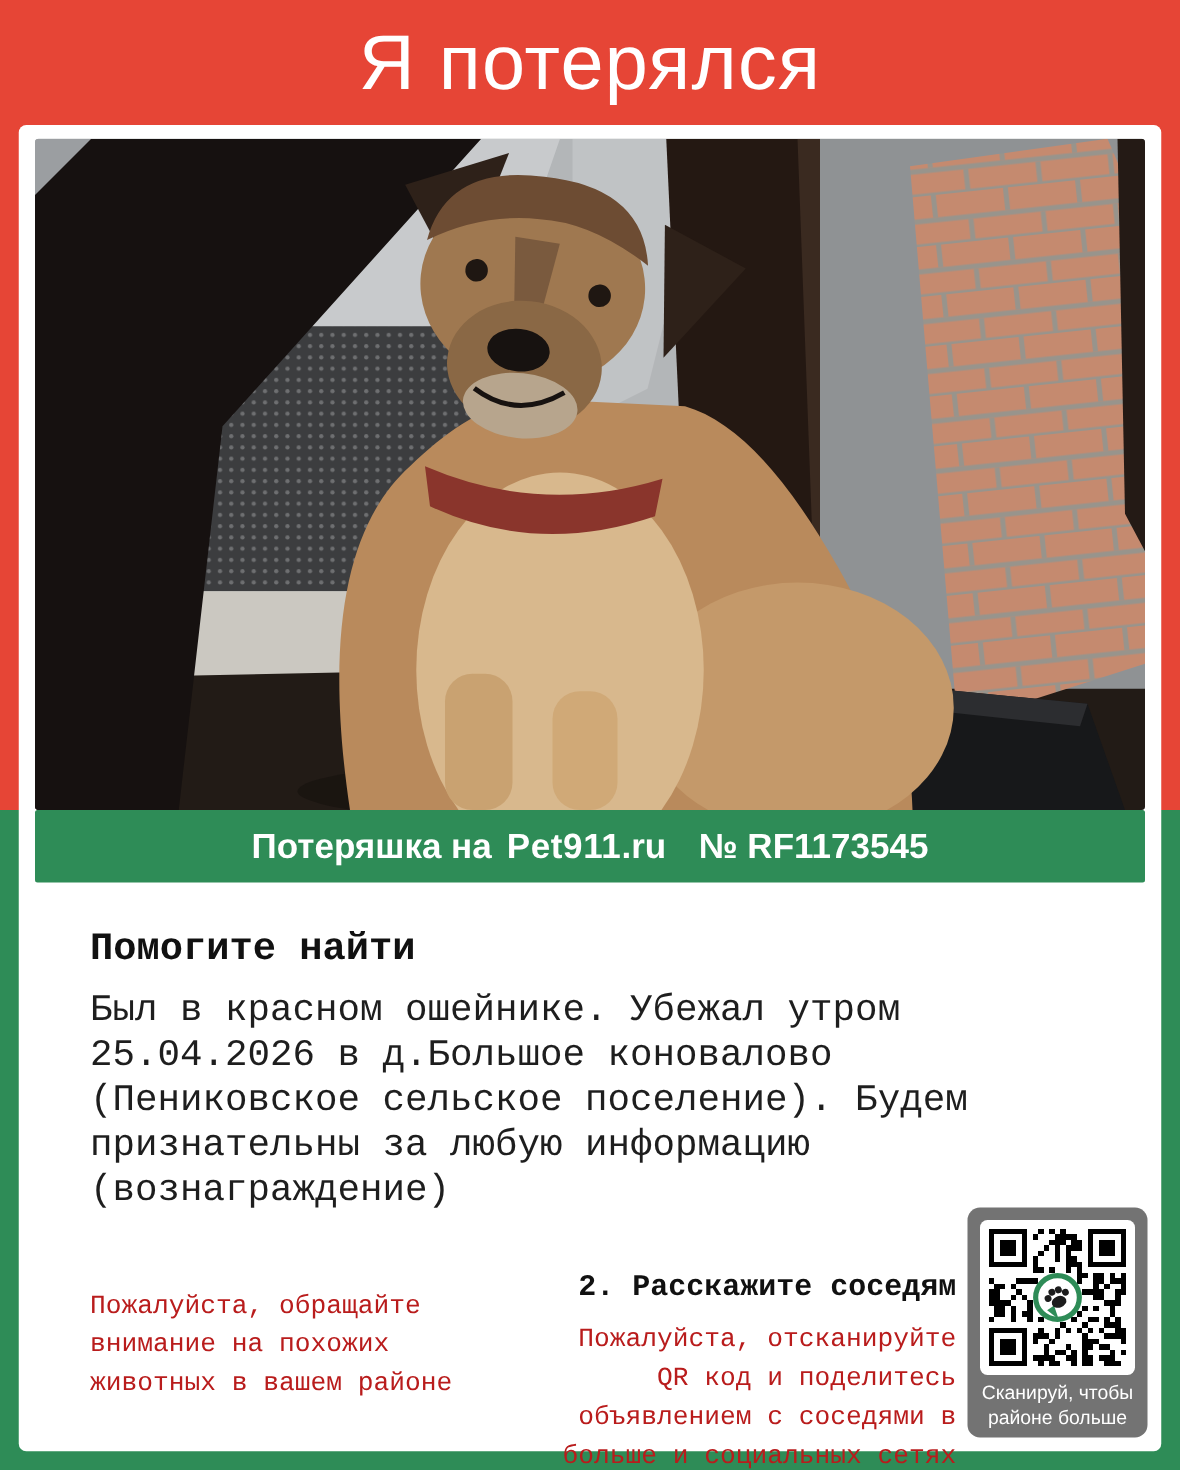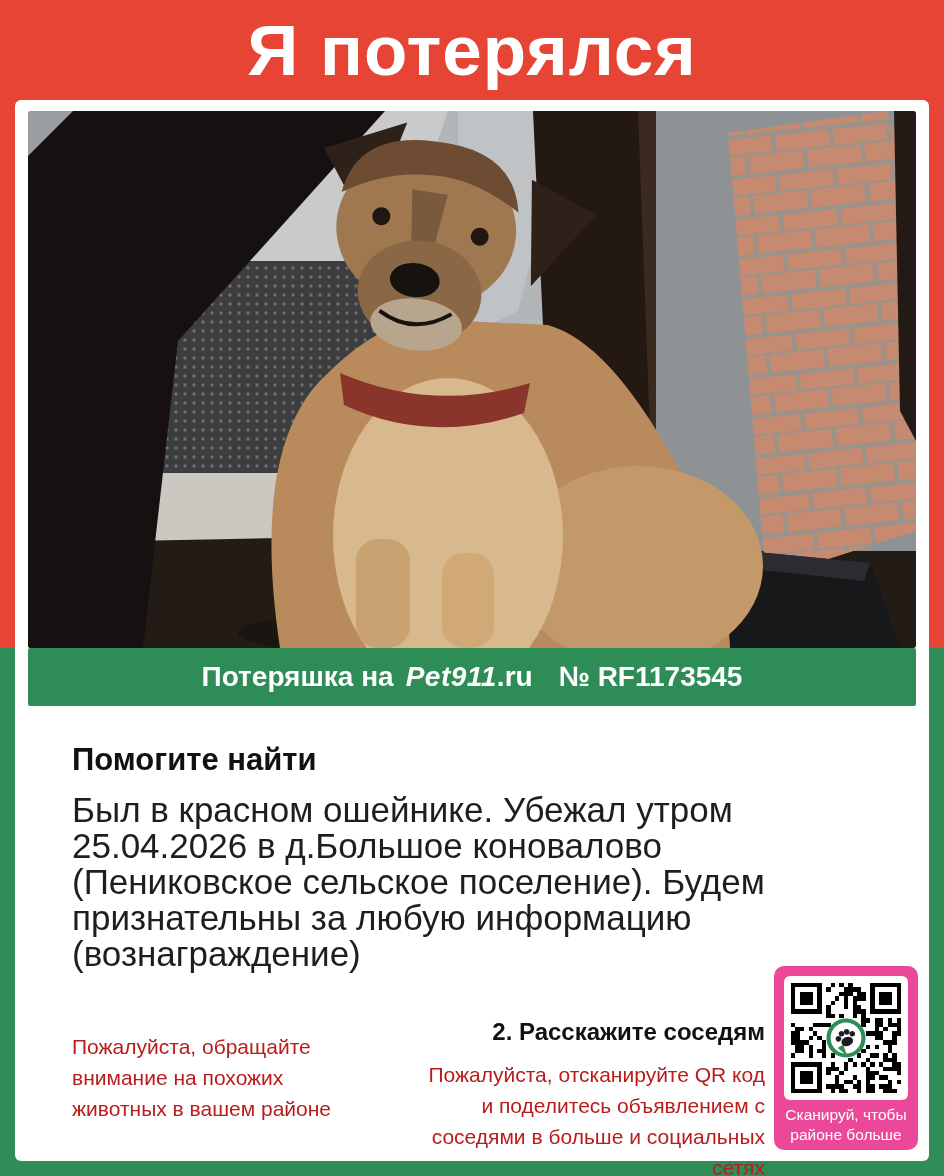--- a/index.html
+++ b/index.html
@@ -10,60 +10,61 @@
     margin:0 auto;
     font-family:"Liberation Sans","DejaVu Sans",sans-serif;
     background:linear-gradient(to bottom,#e64536 0,#e64536 648px,#2e8c57 648px,#2e8c57 100%);
     overflow:hidden;
   }
   .top-band{
     position:absolute;left:0;top:0;right:0;height:100px;
     display:flex;align-items:center;justify-content:center;
   }
   .poster-title{
-    color:#ffffff;font-size:71px;font-weight:700;letter-spacing:1px;
+    color:#ffffff;font-size:62px;font-weight:400;letter-spacing:1px;
   }
   .card{
     position:absolute;left:15px;right:15px;top:100px;bottom:15px;
     background:#ffffff;border-radius:6px;
   }
   .photo{
     position:absolute;left:13px;right:13px;top:11px;height:537px;
     border-radius:3px;overflow:hidden;background:#b3b6b8;
   }
   .photo svg{display:block;width:100%;height:100%;}
   .green-band{
     position:absolute;left:13px;right:13px;top:548px;height:58px;
     background:#2e8c57;border-radius:2px;
     display:flex;align-items:center;justify-content:center;
     color:#ffffff;font-size:28px;
   }
   .green-band .prefix{font-weight:600;margin-right:12px;}
-  .green-band .logo{font-weight:800;letter-spacing:.5px;font-style:italic;}
+  .green-band .logo{font-weight:800;letter-spacing:.5px;}
   .green-band .logo-suffix{font-weight:600;}
   .green-band .pet-id{font-weight:600;margin-left:26px;}
   .content{
     position:absolute;left:0;right:0;top:606px;bottom:0;
     padding-left:57px;
+    font-family:Liberation Mono, monospace;
   }
   .content h2{
     margin:36px 0 0 0;font-size:31px;font-weight:700;color:#111111;
   }
   .description{
     margin:14px 0 0 0;max-width:748px;
-    font-size:35px;line-height:36px;color:#1e1e1e;
+    font-size:30px;line-height:36px;color:#1e1e1e;
   }
   .steps{display:flex;margin-top:46px;}
   .step1{width:310px;}
   .step2{width:338px;margin-left:45px;text-align:right;}
   .step h3{margin:0;font-size:24px;font-weight:700;color:#111111;}
   .step p{margin:13px 0 0 0;font-size:21px;line-height:31px;color:#b91c1c;}
   .qr-box{
     position:absolute;right:11px;bottom:11px;width:144px;height:184px;
-    background:#ec4899;border-radius:10px;
+    background:#737373;border-radius:10px;
   }
   .qr-white{
     position:relative;width:124px;height:124px;margin:10px auto 0;
     background:#ffffff;border-radius:6px;
   }
   .qr-white .qr-grid{position:absolute;inset:7px;}
   .qr-logo{position:absolute;inset:0;margin:auto;width:46px;height:46px;}
   .qr-caption{
     margin-top:5px;text-align:center;color:#ffffff;
     font-size:15.5px;line-height:20px;

